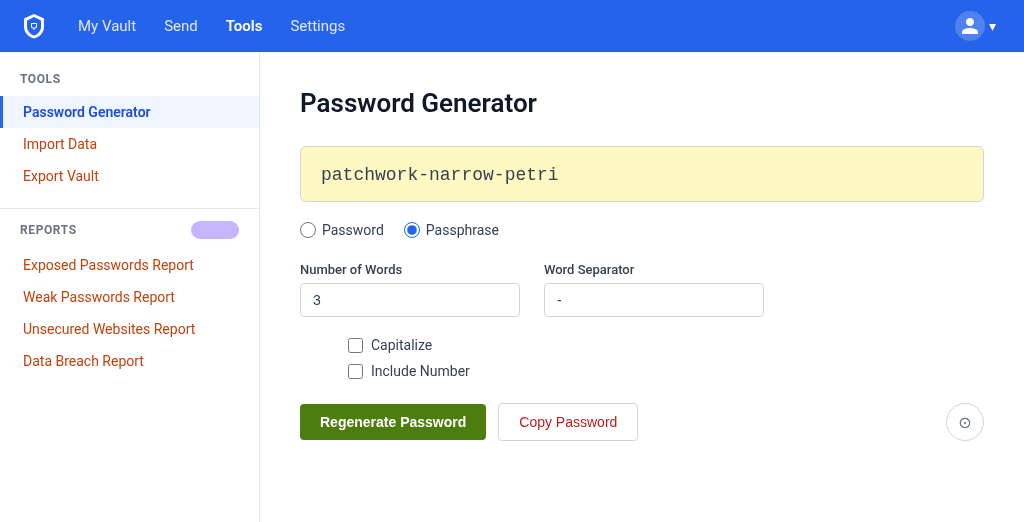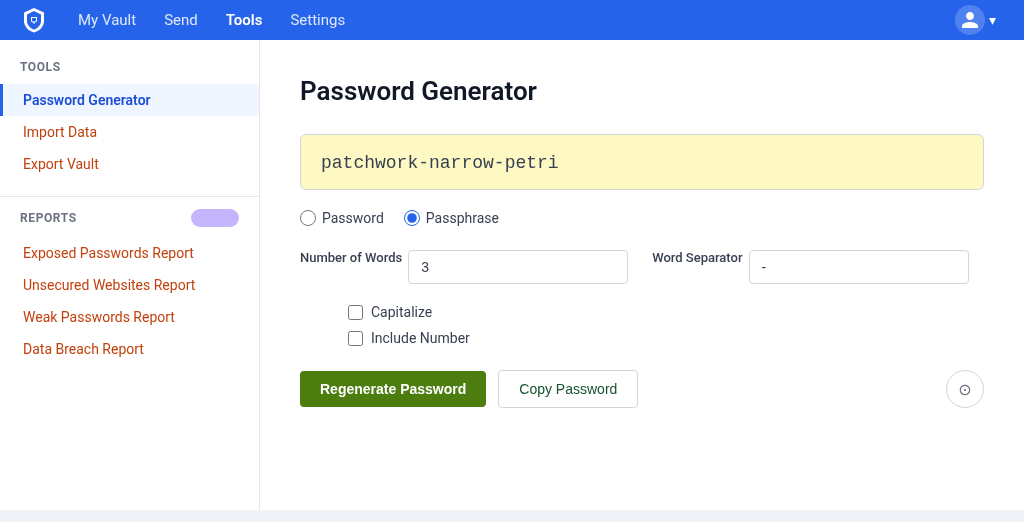--- a/index.html
+++ b/index.html
@@ -1,21 +1,21 @@
 <!DOCTYPE html>
 <html><head>
   <meta charset="utf-8">
   <style>
     * { box-sizing: border-box; margin: 0; padding: 0; }
     body { font-family: -apple-system, BlinkMacSystemFont, 'Segoe UI', Roboto, sans-serif; font-size: 14px; background: #f0f4f9; }
 
     
     .topnav {
       background: #2563eb;
-      height: 40px;
+      height: 52px;
       display: flex;
       align-items: center;
       padding: 0 20px;
       gap: 8px;
     }
     .topnav-logo {
       width: 28px;
       height: 28px;
       margin-right: 12px;
       flex-shrink: 0;
@@ -174,20 +174,21 @@
 
     
     .form-row {
       display: flex;
       gap: 24px;
       margin-bottom: 20px;
       align-items: flex-start;
     }
     .form-group {
       display: flex;
+      flex-direction: column;
       gap: 6px;
     }
     .form-label {
       font-size: 13px;
       font-weight: 500;
       color: #374151;
     }
     .form-input {
       border: 1px solid #d1d5db;
       border-radius: 4px;
@@ -231,21 +232,21 @@
       color: #fff;
       border: none;
       border-radius: 4px;
       padding: 10px 20px;
       font-size: 14px;
       font-weight: 600;
       cursor: pointer;
     }
     .btn-secondary {
       background: #fff;
-      color: #14532d;
+      color: #b91c1c;
       border: 1px solid #d1d5db;
       border-radius: 4px;
       padding: 10px 20px;
       font-size: 14px;
       cursor: pointer;
     }
     .btn-icon {
       background: #fff;
       border: 1px solid #d1d5db;
       border-radius: 50%;
@@ -308,24 +309,24 @@
     <hr class="sidebar-divider">
 
     <div class="reports-header">
       <span class="reports-title">REPORTS</span>
       <span class="reports-badge"></span>
     </div>
     <div class="sidebar-item">
       <span>Exposed Passwords Report</span>
     </div>
     <div class="sidebar-item">
+      <span>Weak Passwords Report</span>
+    </div>
+    <div class="sidebar-item">
       <span>Unsecured Websites Report</span>
-    </div>
-    <div class="sidebar-item">
-      <span>Weak Passwords Report</span>
     </div>
     <div class="sidebar-item">
       <span>Data Breach Report</span>
     </div>
   </aside>
 
   <main class="main">
     <h1 class="page-title">Password Generator</h1>
 
     <div class="password-display">

